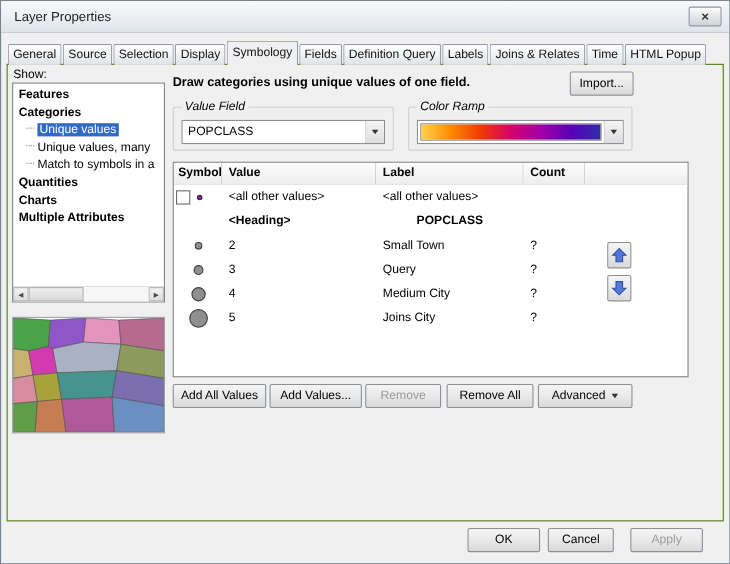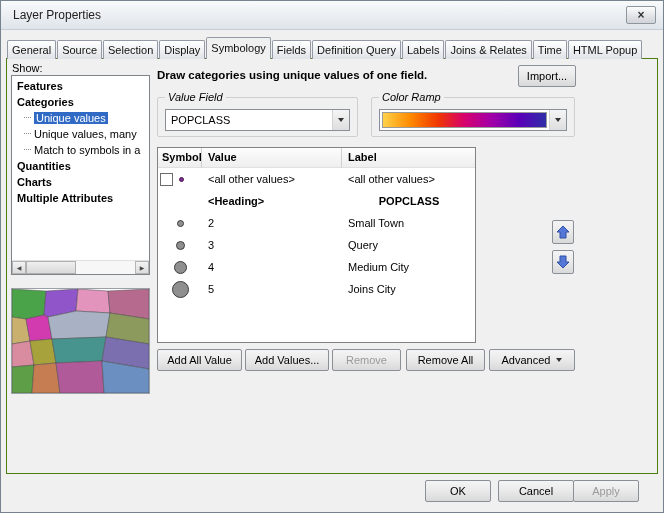--- a/index.html
+++ b/index.html
@@ -54,21 +54,21 @@
   .group.color-ramp{left:364px;top:38px;width:204px;}
   .group-label{position:absolute;left:7px;top:-7px;background:#f0f0f0;padding:0 3px;font-size:11px;font-style:italic;}
   .combo{position:absolute;left:7px;right:7px;top:11px;height:22px;background:#fff;border:1px solid #8a9096;display:flex;align-items:center;}
   .combo-text{flex:1;padding-left:5px;font-size:11px;}
   .combo-arrow{width:17px;align-self:stretch;border-left:1px solid #d4d4d4;background:linear-gradient(#f5f5f5,#dedede);
     display:flex;align-items:center;justify-content:center;}
   .tri-down{width:0;height:0;border-left:3px solid transparent;border-right:3px solid transparent;border-top:4px solid #333;}
   .ramp{flex:1;height:16px;margin:0 2px;border:1px solid #9a9a9a;}
 
   
-  .vtable{position:absolute;left:150px;top:88px;width:319px;height:196px;background:#fff;border:1px solid #828282;overflow:hidden;}
+  .vtable{position:absolute;left:150px;top:88px;width:469px;height:196px;background:#fff;border:1px solid #828282;overflow:hidden;}
   .thead{display:grid;grid-template-columns:44px 140px 134px 56px 1fr;height:20px;}
   .th,.th-filler{font-size:11px;font-weight:bold;padding:3px 0 0 6px;border-right:1px solid #cfcfcf;
     border-bottom:1px solid #e0e0e0;background:linear-gradient(#fdfdfd,#eeeeee);white-space:nowrap;overflow:hidden;}
   .th:first-child{padding-left:4px;}
   .th-filler{border-right:none;}
   .tr{display:grid;grid-template-columns:44px 140px 134px 1fr;height:22px;align-items:center;font-size:11px;}
   .tr.bold{font-weight:bold;}
   .td{padding-left:6px;white-space:nowrap;overflow:hidden;}
   .td.sym{display:flex;align-items:center;gap:6px;padding-left:2px;height:100%;}
   .td.sym.center{justify-content:center;padding-left:0;}
@@ -82,21 +82,21 @@
 
   .action{position:absolute;top:290px;height:22px;}
   #btn-add-all{left:150px;width:85px;}
   #btn-add-values{left:238px;width:84px;}
   #btn-remove{left:325px;width:69px;}
   #btn-remove-all{left:399px;width:79px;}
   #btn-advanced{left:482px;width:86px;gap:6px;}
 
   .footer-btn{position:absolute;top:479px;height:22px;}
   #btn-ok{left:424px;width:66px;}
-  #btn-cancel{left:497px;width:76px;}
+  #btn-cancel{left:497px;width:60px;}
   #btn-apply{left:572px;width:66px;}
 </style>
 </head>
 <body>
 
 <div class="dialog">
 
   <div class="titlebar">
     <span class="title">Layer Properties</span>
     <div class="close-btn">
@@ -252,21 +252,21 @@
       <svg viewBox="0 0 16 16" width="16" height="16">
         <path d="M8 2 L14 8 H11 V14 H5 V8 H2 Z" fill="#5577d6" stroke="#2f4fa8" stroke-width="1"></path>
       </svg>
     </button>
     <button class="btn move-btn" id="move-down">
       <svg viewBox="0 0 16 16" width="16" height="16">
         <path d="M8 14 L2 8 H5 V2 H11 V8 H14 Z" fill="#5577d6" stroke="#2f4fa8" stroke-width="1"></path>
       </svg>
     </button>
 
-    <button class="btn action" id="btn-add-all">Add All Value</button>
+    <button class="btn action" id="btn-add-all">Add All Values</button>
     <button class="btn action" id="btn-add-values">Add Values...</button>
     <button class="btn action disabled" id="btn-remove">Remove</button>
     <button class="btn action" id="btn-remove-all">Remove All</button>
     <button class="btn action" id="btn-advanced">
       <span>Advanced</span>
       <span class="tri-down"></span>
     </button>
 
   </div>
 

